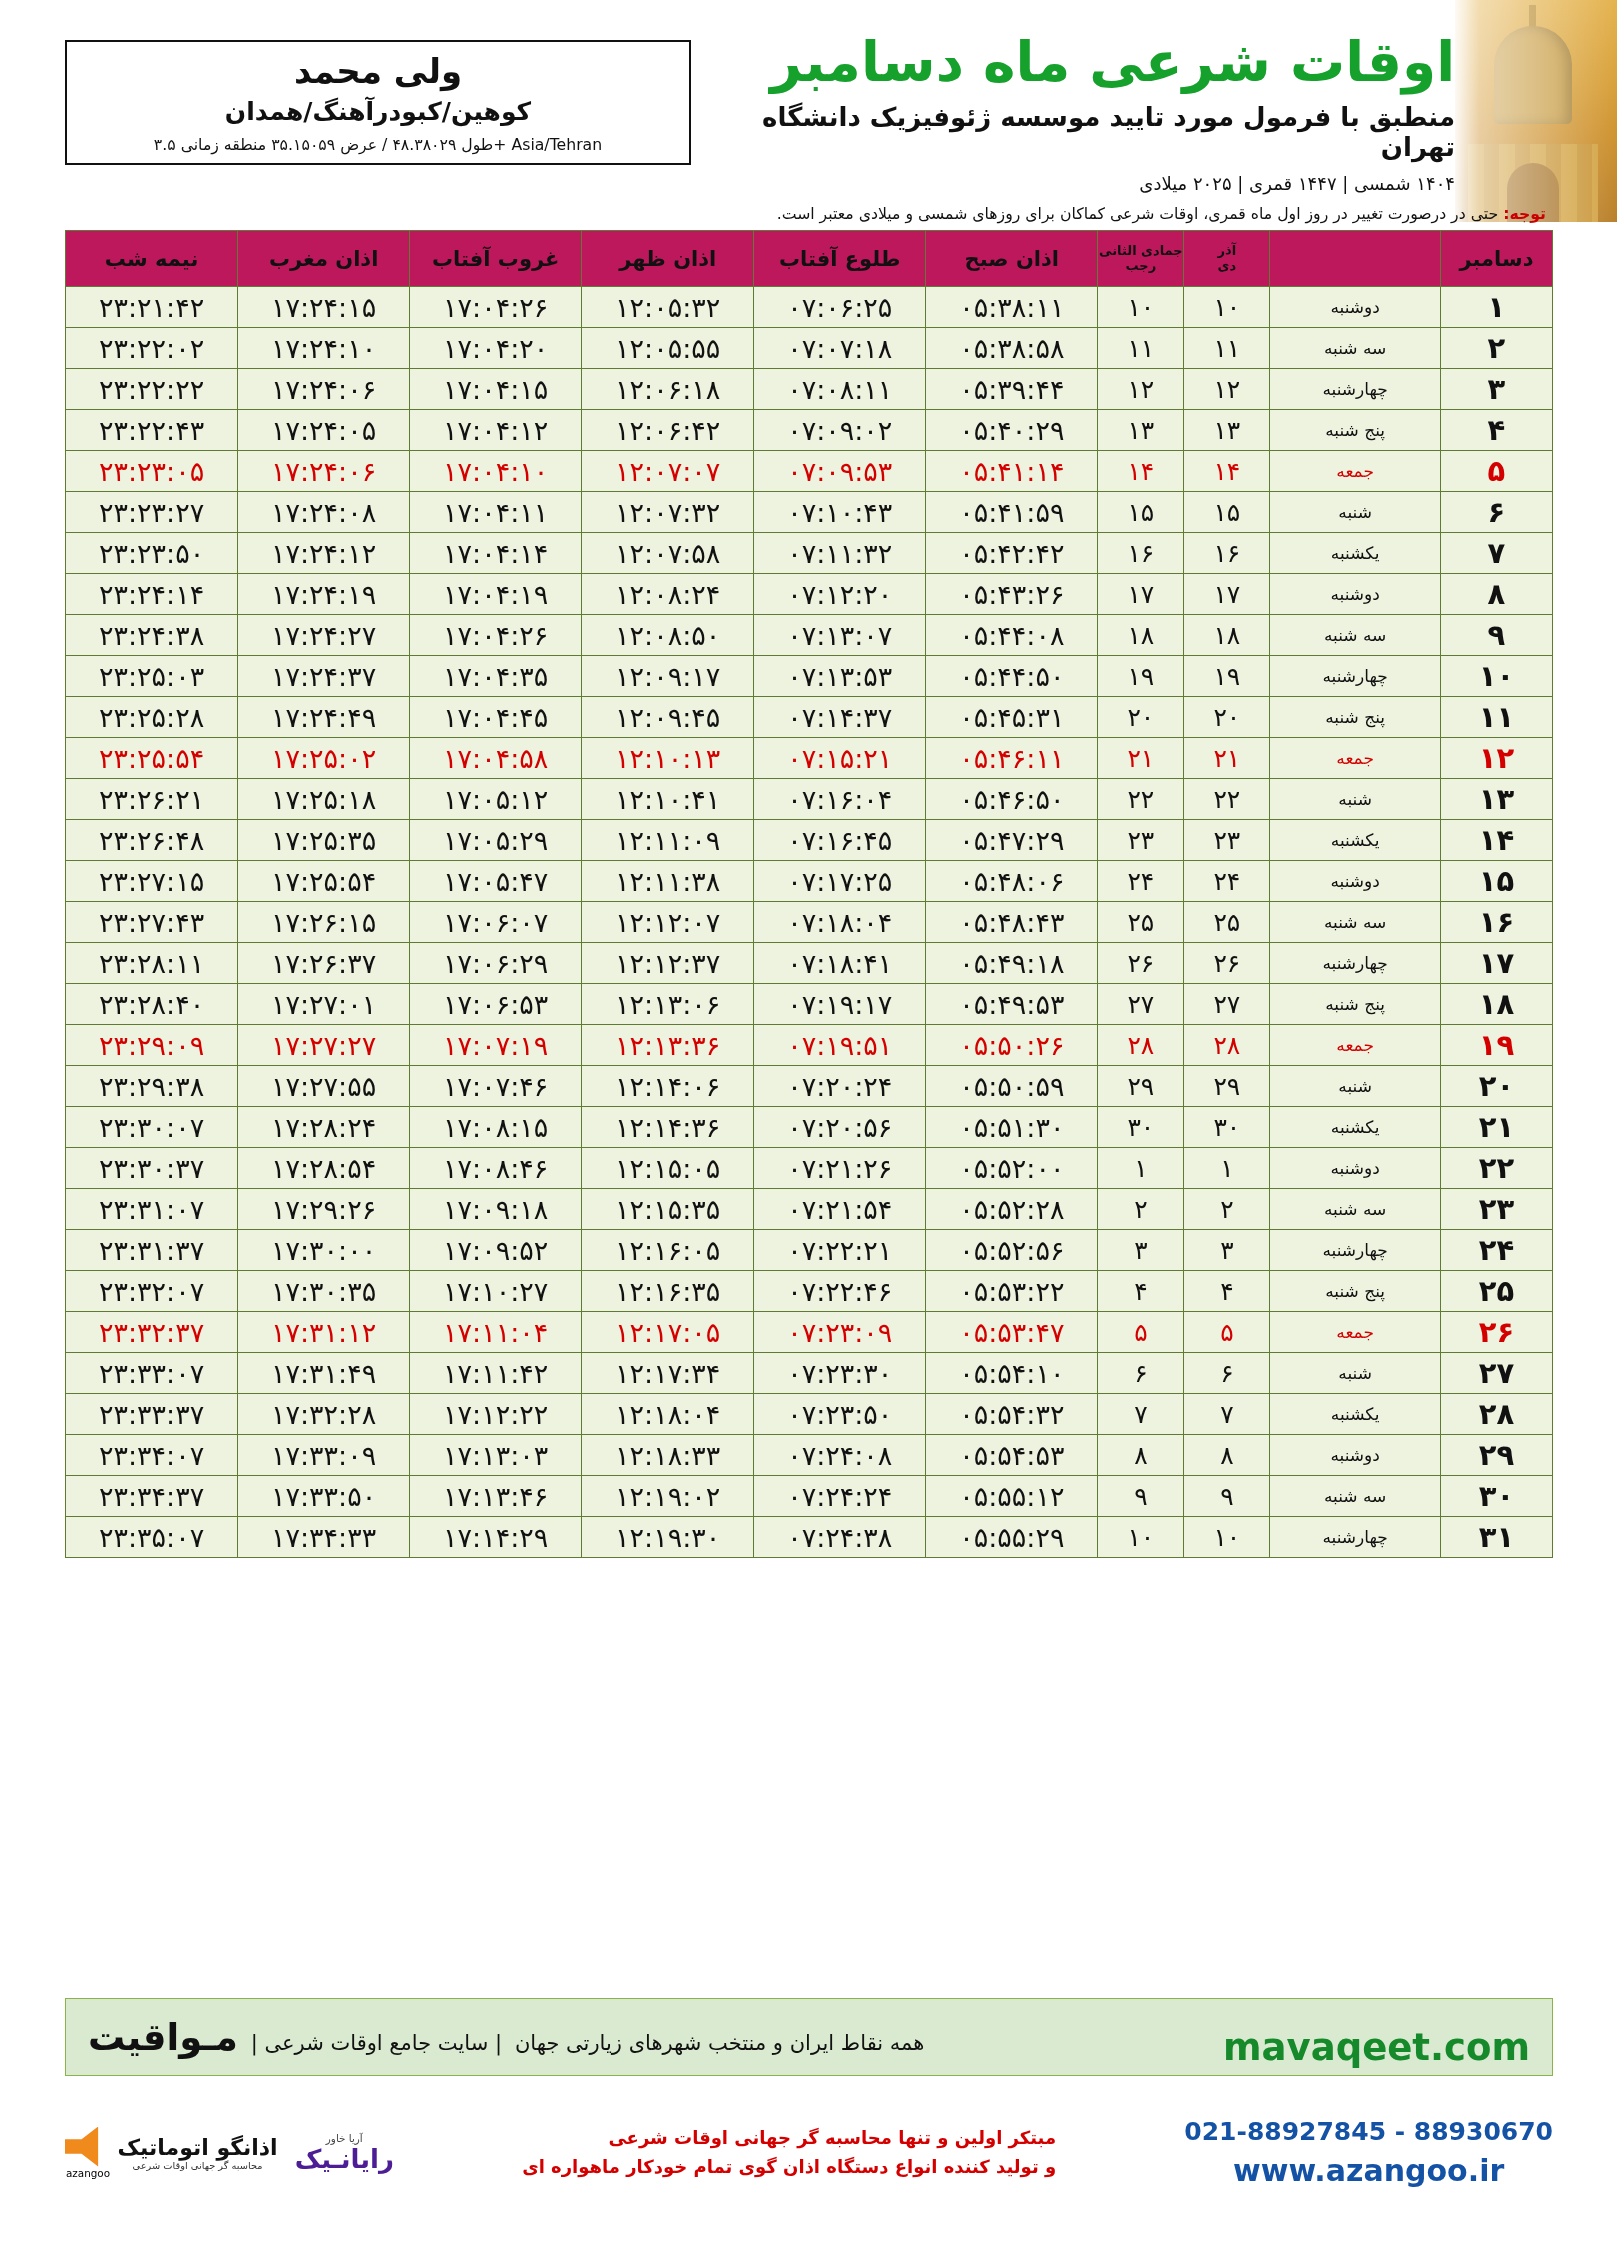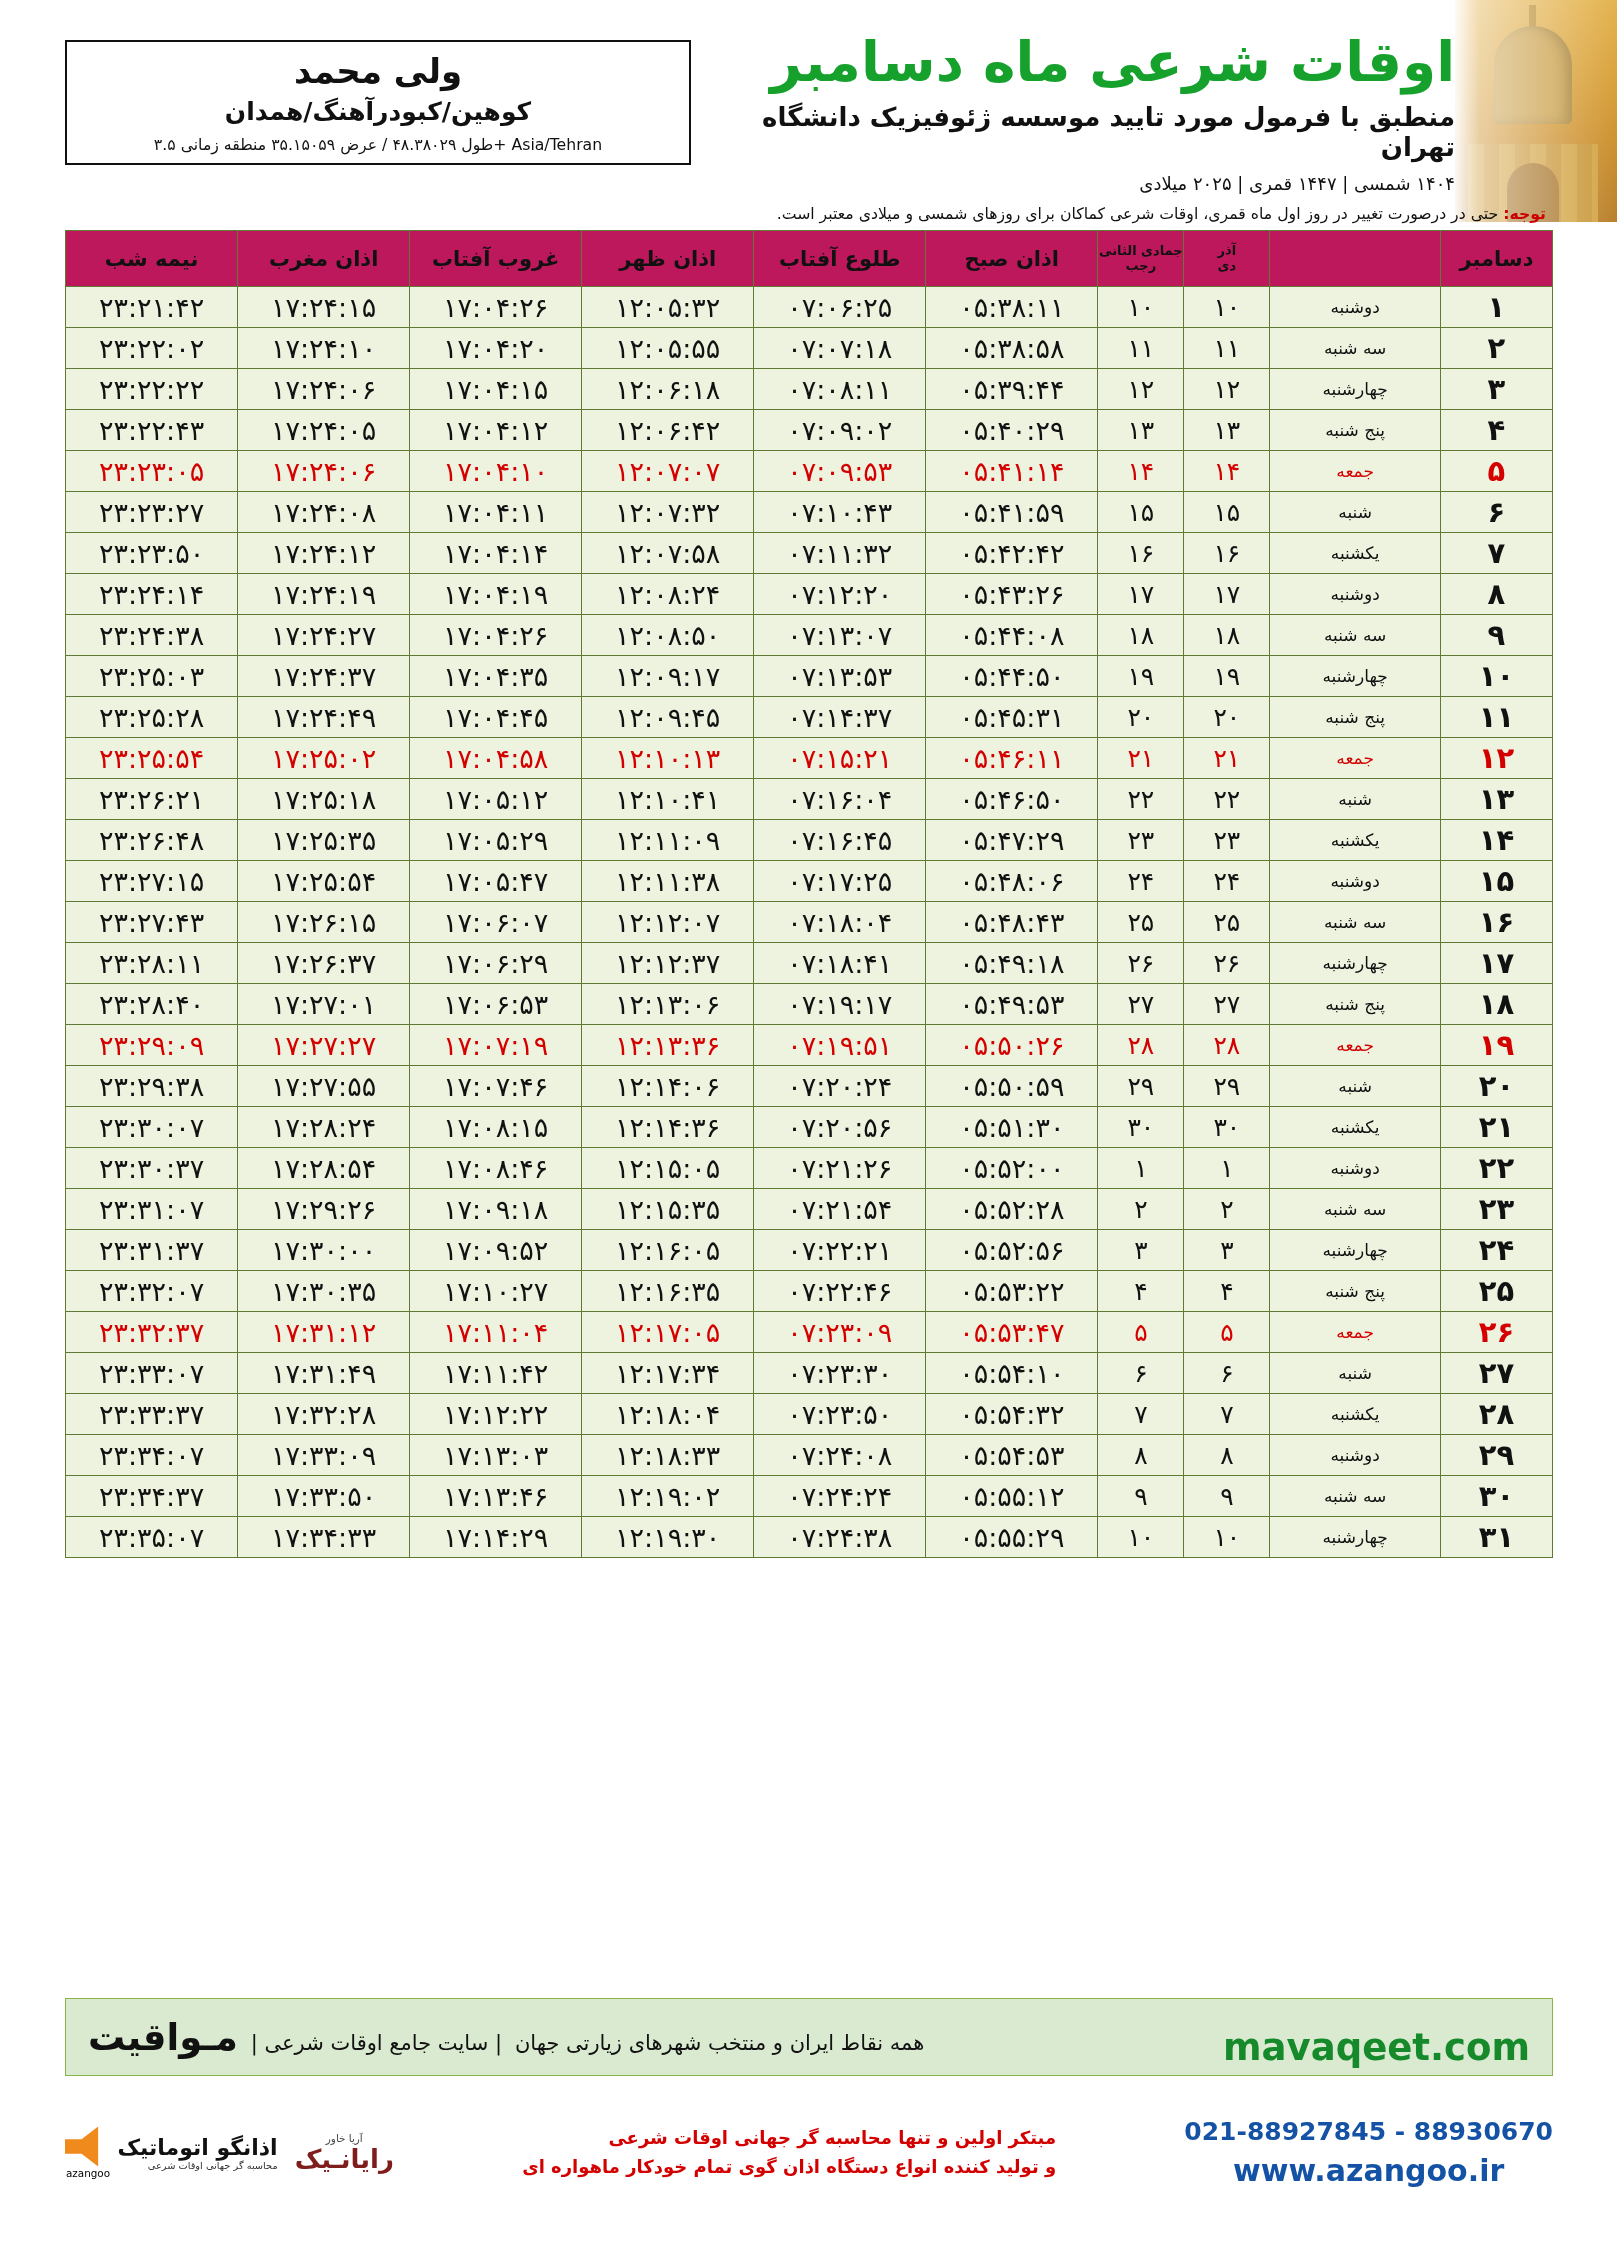--- a/index.html
+++ b/index.html
@@ -165,29 +165,29 @@
     display: flex;
     align-items: center;
     justify-content: space-between;
   }
   .phone-block { direction: ltr; text-align: left; }
   .phone-num { font-size: 25px; font-weight: bold; color:#1452a6; }
   .phone-site { font-size: 30px; font-weight: bold; color:#1452a6; margin-top: 6.5px; text-align: center; }
   .center-text { text-align: right; color:#d40000; font-size: 18px; font-weight: bold; line-height: 1.6; }
   .logos { display:flex; align-items:center; gap: 17px; }
   .logo-rayaneh { text-align:center; }
-  .logo-rayaneh .rl1 { font-size: 26px; font-weight:bold; color:#7f1d1d; }
+  .logo-rayaneh .rl1 { font-size: 26px; font-weight:bold; color:#4c1d95; }
   .logo-rayaneh .rl2 { font-size: 10.4px; color:#444; }
   .logo-azan { display:flex; align-items:center; gap:6.5px; }
   .logo-azan .speaker {
     width: 46px; height: 40px; background:#f08a1d;
     clip-path: polygon(0 32%, 36% 32%, 72% 0, 72% 100%, 36% 68%, 0 68%);
   }
   .logo-azan .txt .t1 { font-size: 22px; font-weight: bold; color:#111; }
-  .logo-azan .txt .t2 { font-size: 9.8px; color:#333; }
+  .logo-azan .txt .t2 { font-size: 9.8px; color:#333;text-align:center; }
 </style>
 </head>
 <body>
 
 <div class="right-band">
   <div class="spire"></div>
   <div class="dome"></div>
   <div class="arch"></div>
   <div class="veil"></div>
 </div>

